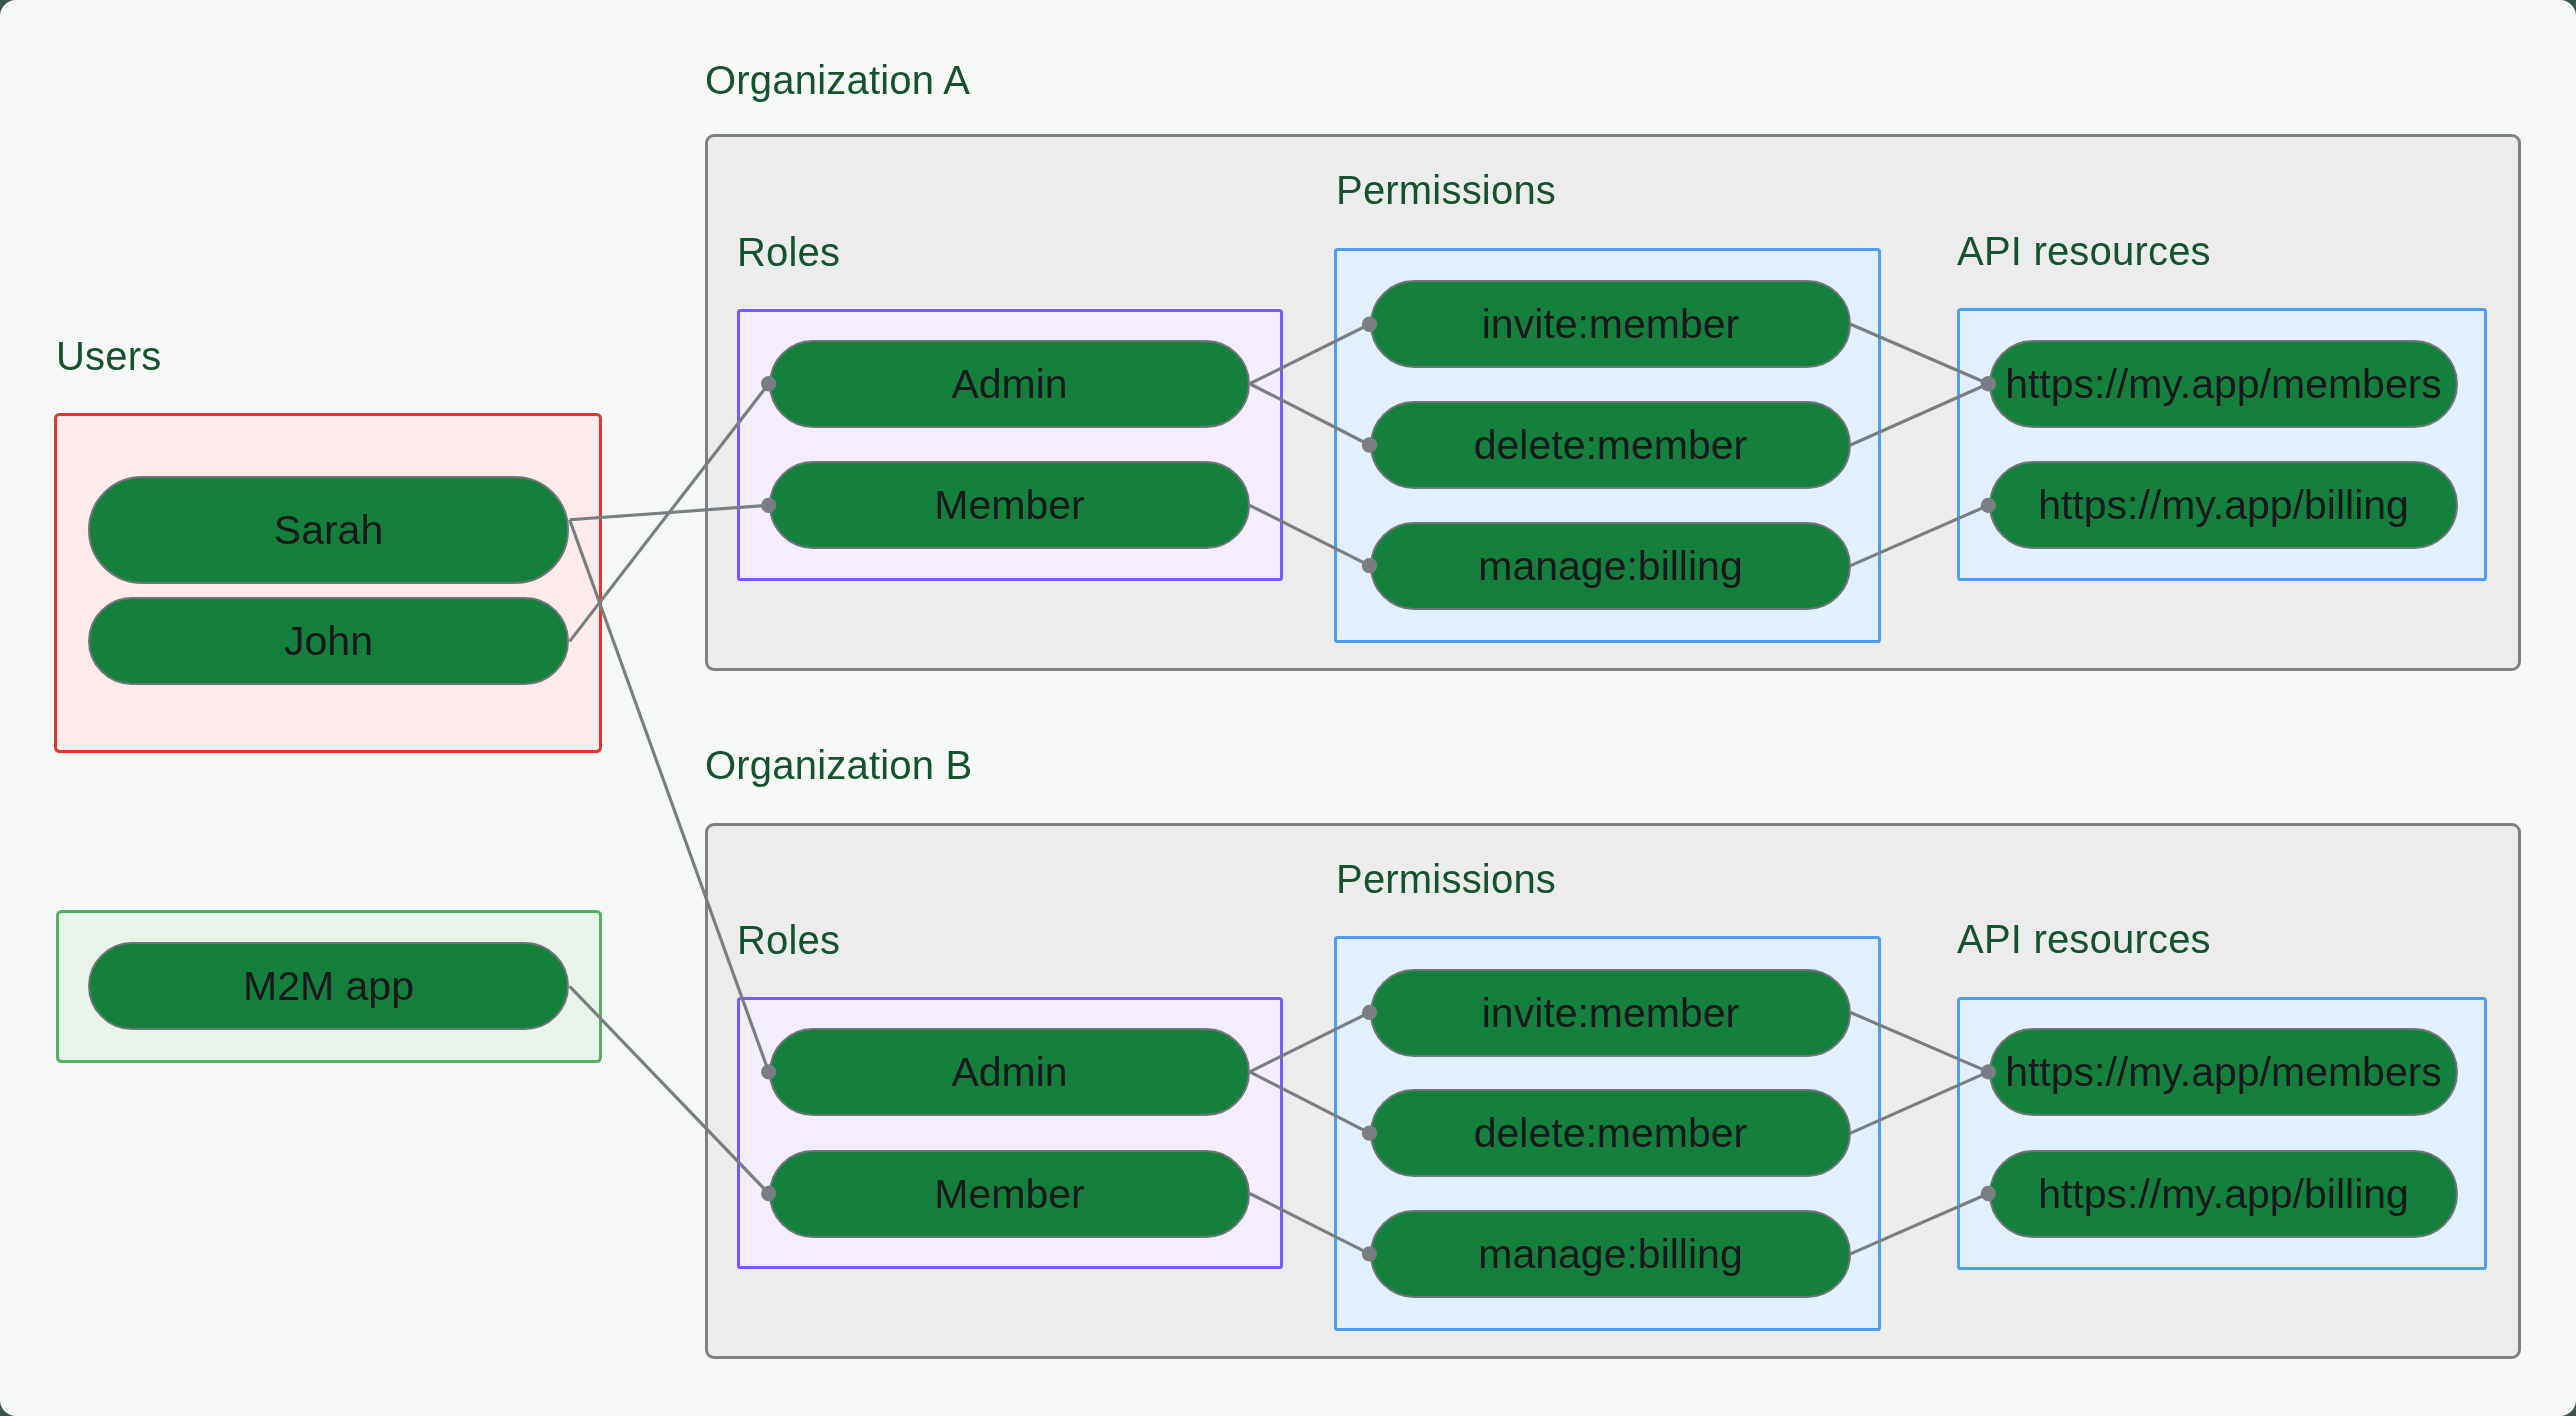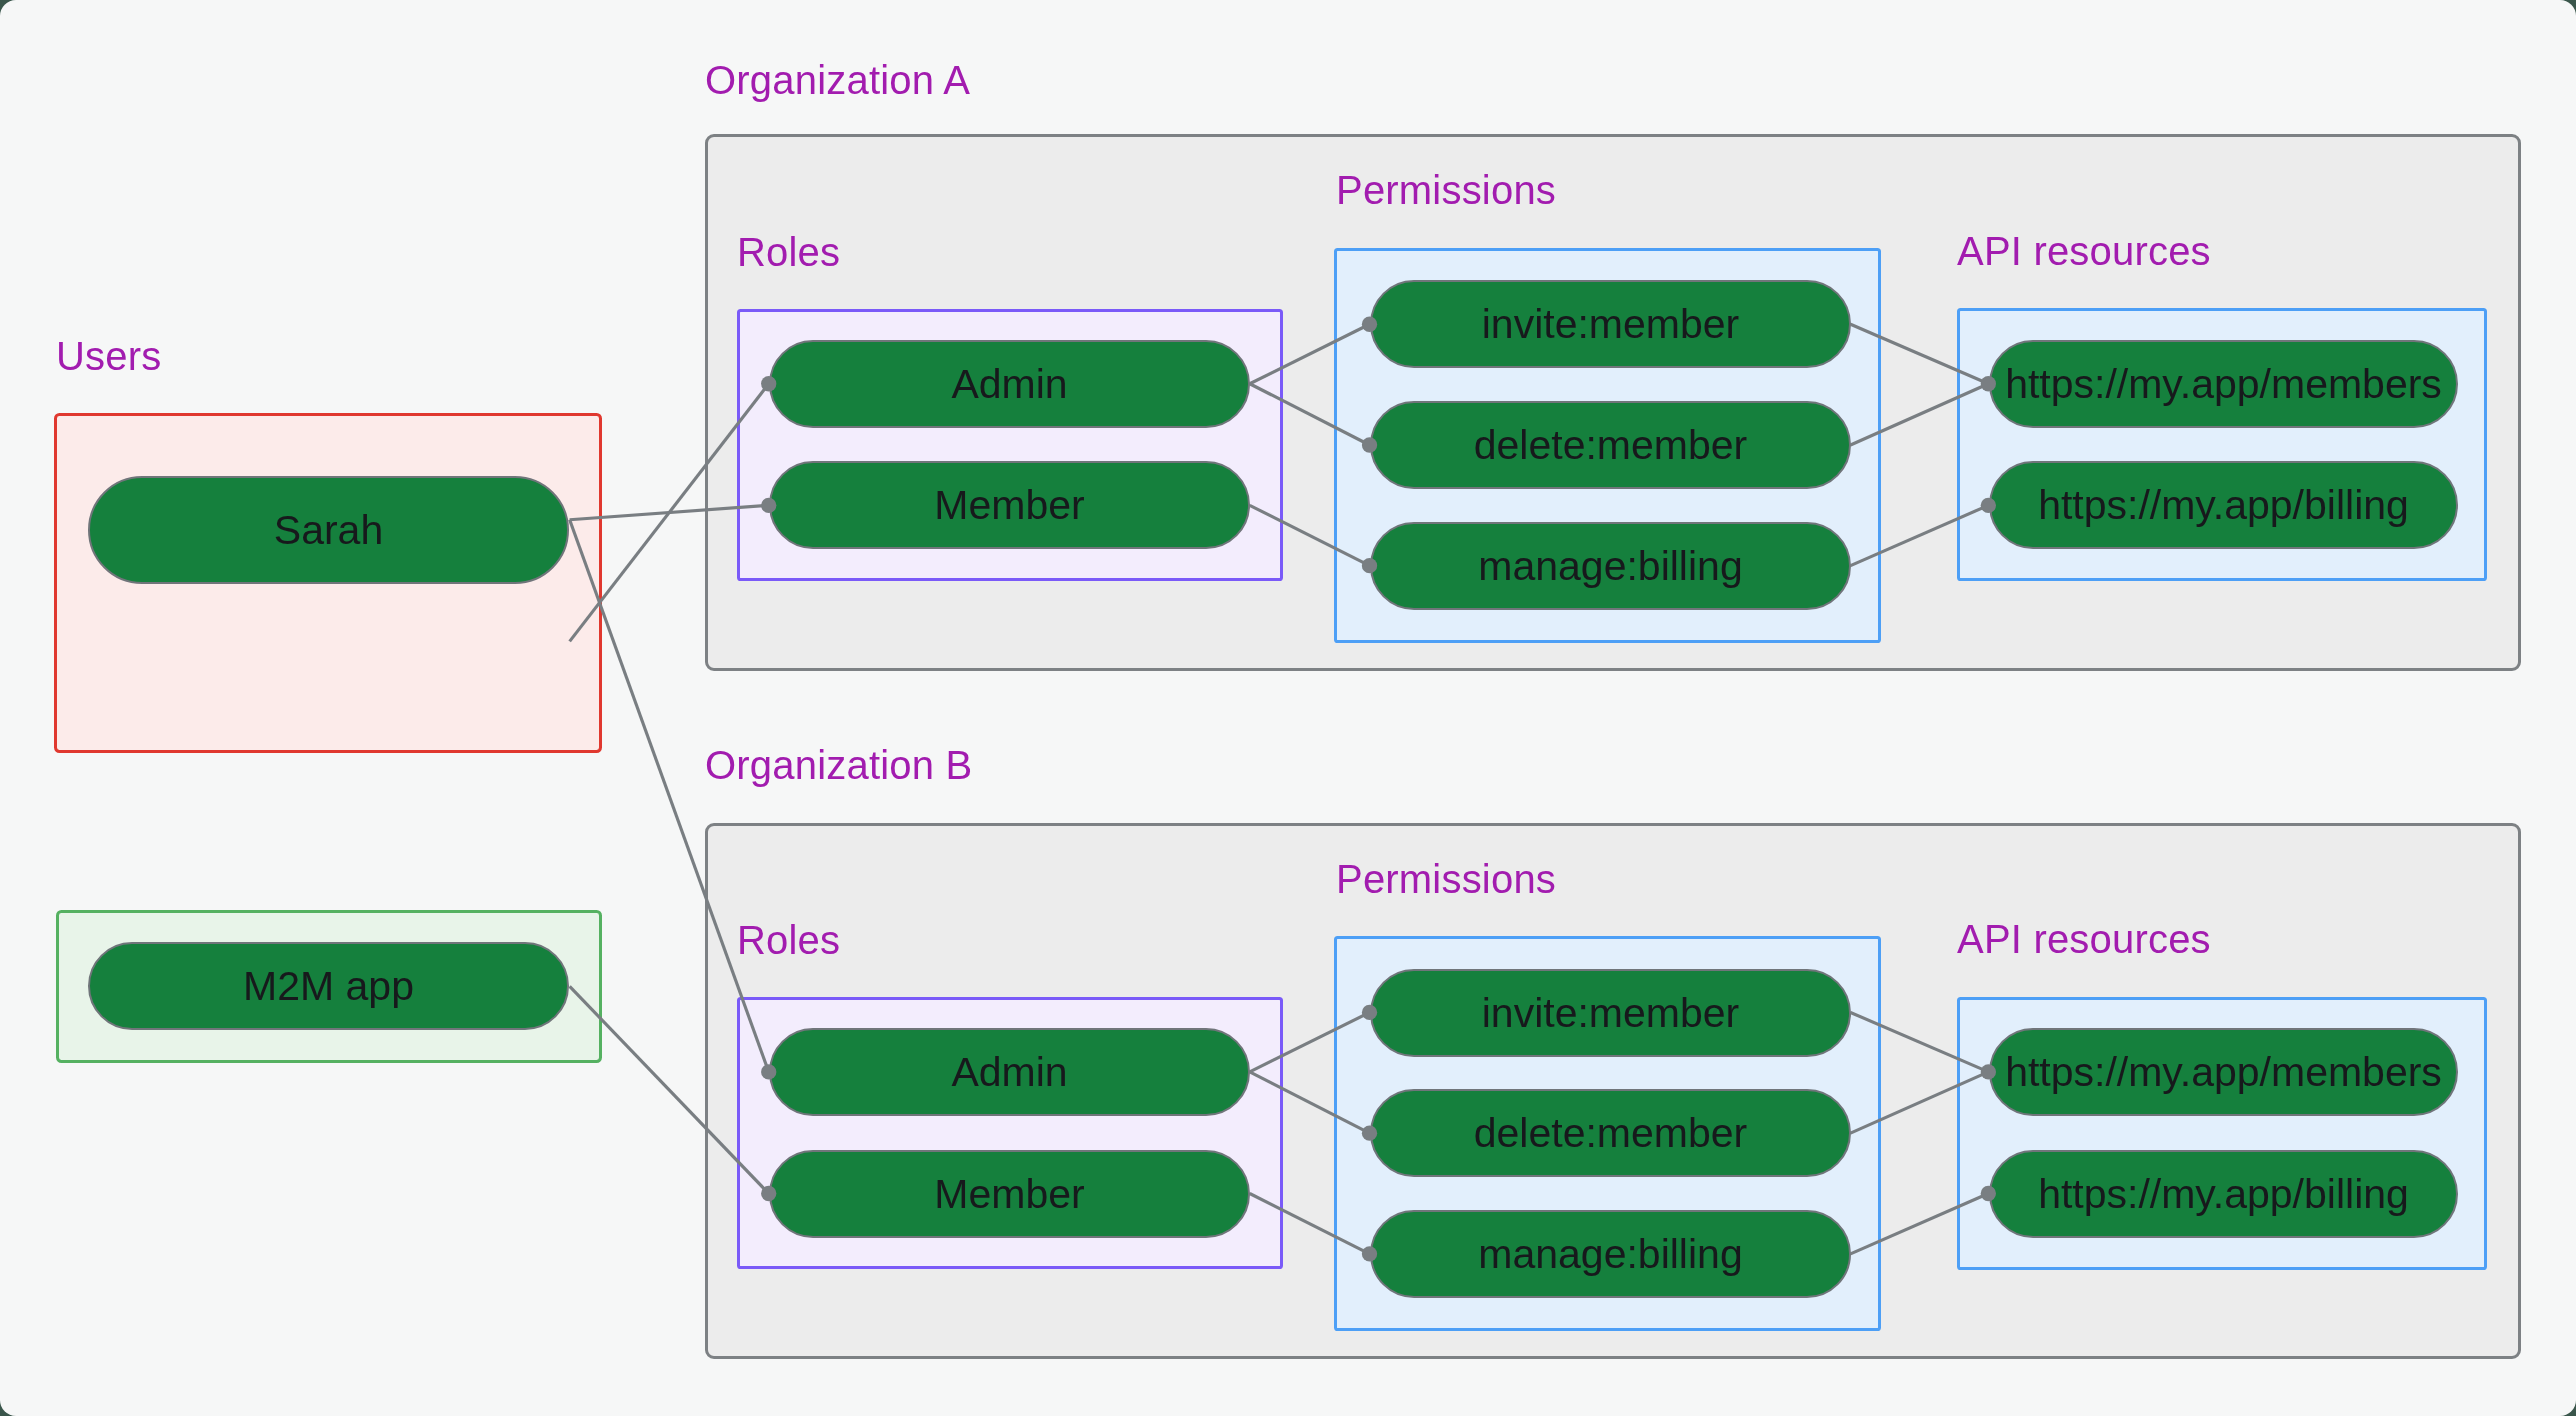--- a/index.html
+++ b/index.html
@@ -6,21 +6,21 @@
   body{
     background:#3a564b;
     font-family:"Liberation Sans", sans-serif;
     width:2576px;height:1416px;overflow:hidden;
   }
   .page{
     position:relative;width:2576px;height:1416px;
     background:#f6f7f7;border-radius:16px;overflow:hidden;
   }
   .grouplabel{
-    position:absolute;font-size:40px;line-height:1.0;color:#a21caf;
+    position:absolute;font-size:40px;line-height:1.0;color:#14532d;
     white-space:nowrap;letter-spacing:0.2px;
   }
   .box{position:absolute;box-sizing:border-box;}
   .org-box{background:#ececec;border:3.6px solid #7d8184;border-radius:9px;}
   .roles-box{background:#f3edfd;border:3.6px solid #7a5af8;border-radius:3.6px;}
   .perms-box{background:#e2effc;border:3.6px solid #4d9ff6;border-radius:3.6px;}
   .api-box{background:#e2effc;border:3.6px solid #4d9ff6;border-radius:3.6px;}
   .users-box{background:#fcebea;border:3.6px solid #e0382f;border-radius:5.4px;}
   .m2m-box{background:#e8f4e9;border:3.6px solid #55b161;border-radius:5.4px;}
   .pill{
@@ -32,20 +32,21 @@
   #edge-layer{position:absolute;left:0;top:0;pointer-events:none;z-index:50;}
 </style>
 </head>
 <body>
 
 <div class="page">
 
   <div class="grouplabel" style="left:56px;top:336px">Users</div>
   <div class="box users-box" style="left:54px;top:413px;width:548px;height:340px"></div>
   <div class="pill" style="left:88px;top:476px;width:481px;height:108px">Sarah</div>
+  <div class="pill" style="left:88px;top:597px;width:481px;height:88px">John</div>
 
   <div class="box m2m-box" style="left:56px;top:910px;width:546px;height:153px"></div>
   <div class="pill" style="left:88px;top:942px;width:481px;height:88px">M2M app</div>
 
   <div class="grouplabel" style="left:705px;top:60px">Organization A</div>
   <div class="box org-box" style="left:705px;top:134px;width:1816px;height:537px"></div>
 
   <div class="grouplabel" style="left:737px;top:232px">Roles</div>
   <div class="box roles-box" style="left:737px;top:309px;width:546px;height:272px"></div>
   <div class="pill" style="left:769px;top:340px;width:481px;height:88px">Admin</div>

